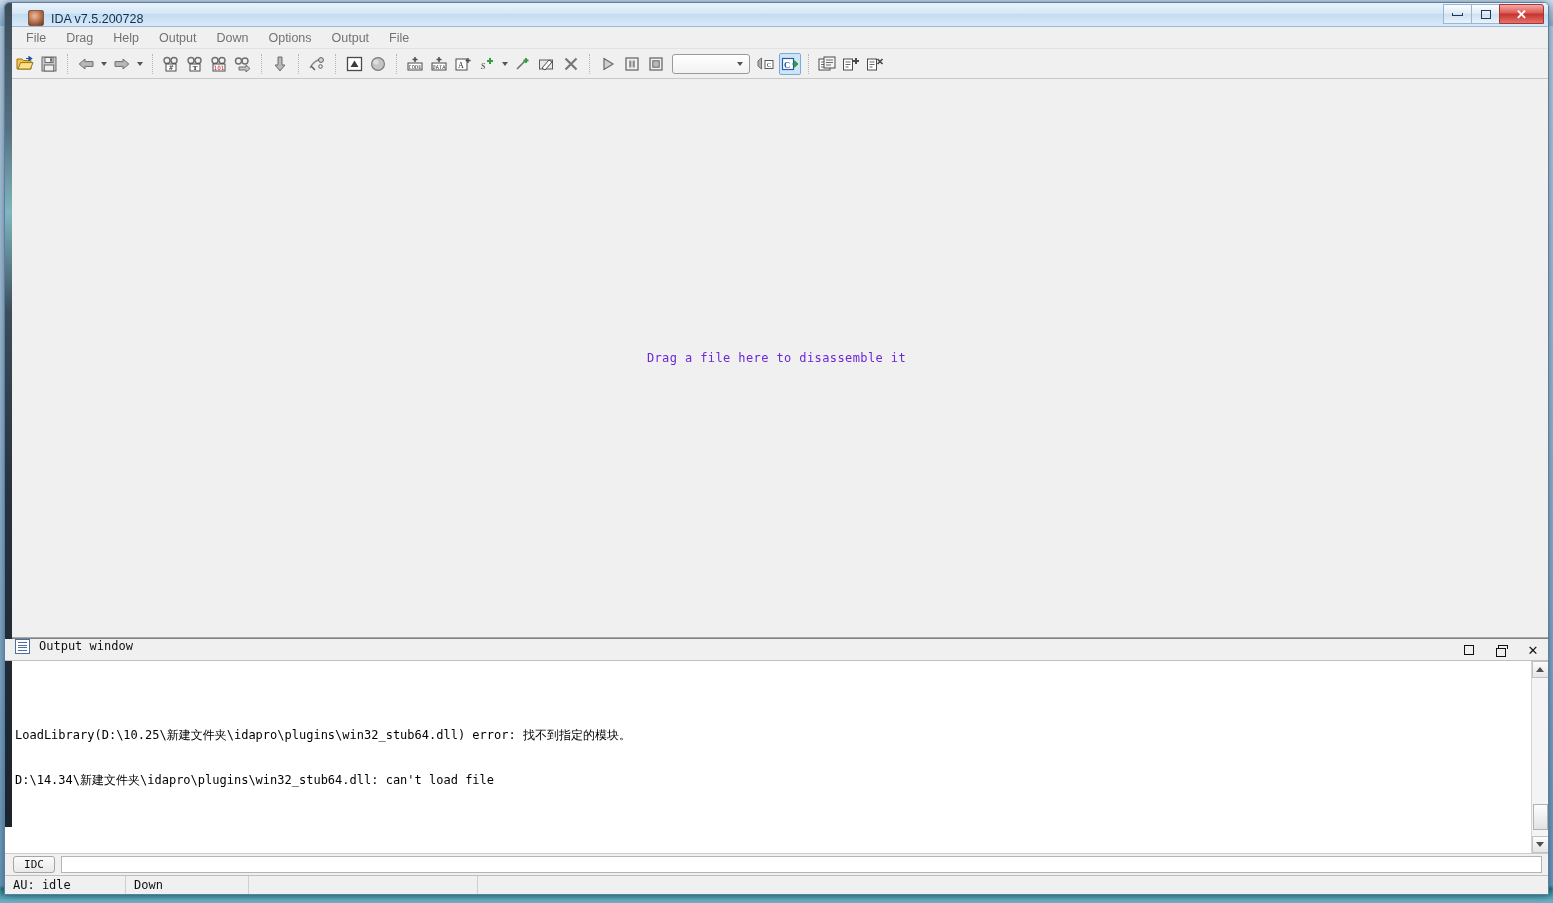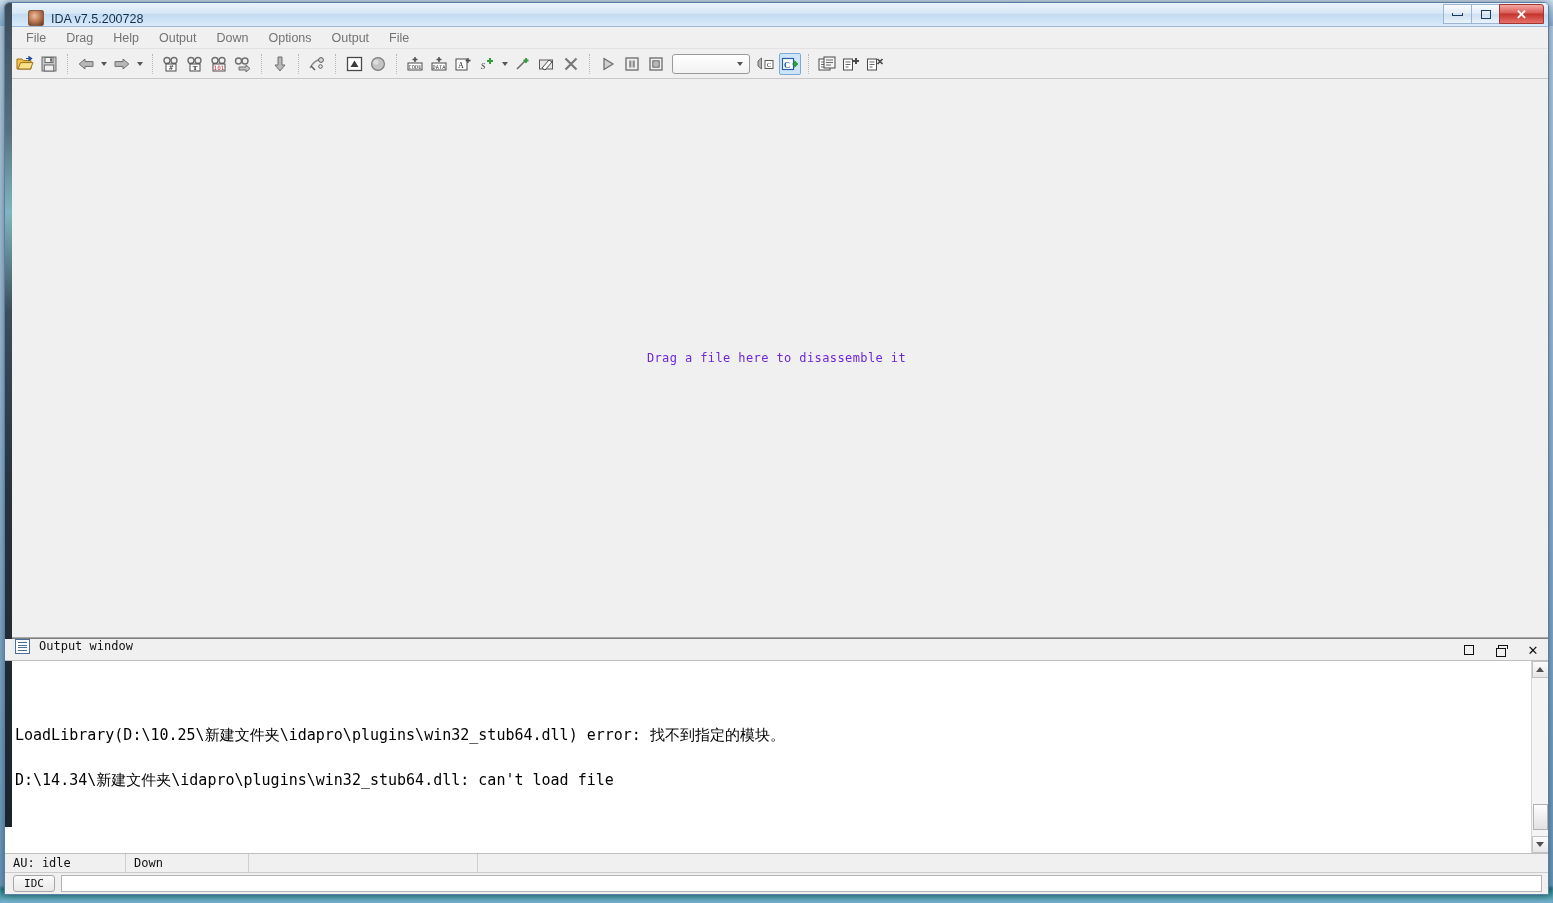--- a/index.html
+++ b/index.html
@@ -186,21 +186,21 @@
   .ow-rest:before{content:"";position:absolute;left:2px;top:0;width:8px;height:3px;border:1.3px solid #111;border-bottom:none;}
   .ow-rest:after{content:"";position:absolute;left:0;top:3px;width:8px;height:7px;border:1.3px solid #111;}
 
   #output-body {
     flex: 1 1 auto; display: flex; background: #fff; overflow: hidden;
   }
   #log {
     flex: 1 1 auto;
     padding: 7px 0 8px 10px;
     font-family: "DejaVu Sans Mono", monospace;
-    font-size: 15px; line-height: 15px;
+    font-size: 12px; line-height: 15px;
     color: #000; white-space: pre; overflow: hidden;
   }
   .log-block { margin-bottom: 15px; }
   .log-line { white-space: pre; }
 
   
   #log-scroll {
     flex: 0 0 17px; width: 17px;
     background: #f0f0f0; border-left: 1px solid #d4d4d4;
     display: flex; flex-direction: column; align-items: center;
@@ -579,29 +579,29 @@
           <div id="sb-track">
             <div id="sb-thumb"></div>
           </div>
           <div class="sb-arrow">
               <span class="sb-down"></span>
             </div>
         </div>
       </div>
     </div>
 
+    <div id="idc-bar">
+      <div id="idc-btn">IDC</div>
+      <input id="idc-input" type="text" value="" style="">
+    </div>
+
     <div id="statusbar">
       <div class="sb-cell" style="width:120px;">AU: idle</div>
       <div class="sb-div"></div>
       <div class="sb-cell" style="width:122px;">Down</div>
       <div class="sb-div"></div>
       <div class="sb-cell" style="width:228px;"></div>
       <div class="sb-div"></div>
       <div class="sb-cell" style="flex:1;"></div>
     </div>
 
-    <div id="idc-bar">
-      <div id="idc-btn">IDC</div>
-      <input id="idc-input" type="text" value="" style="">
-    </div>
-
   </div>
 </div>
 
 </body></html>

